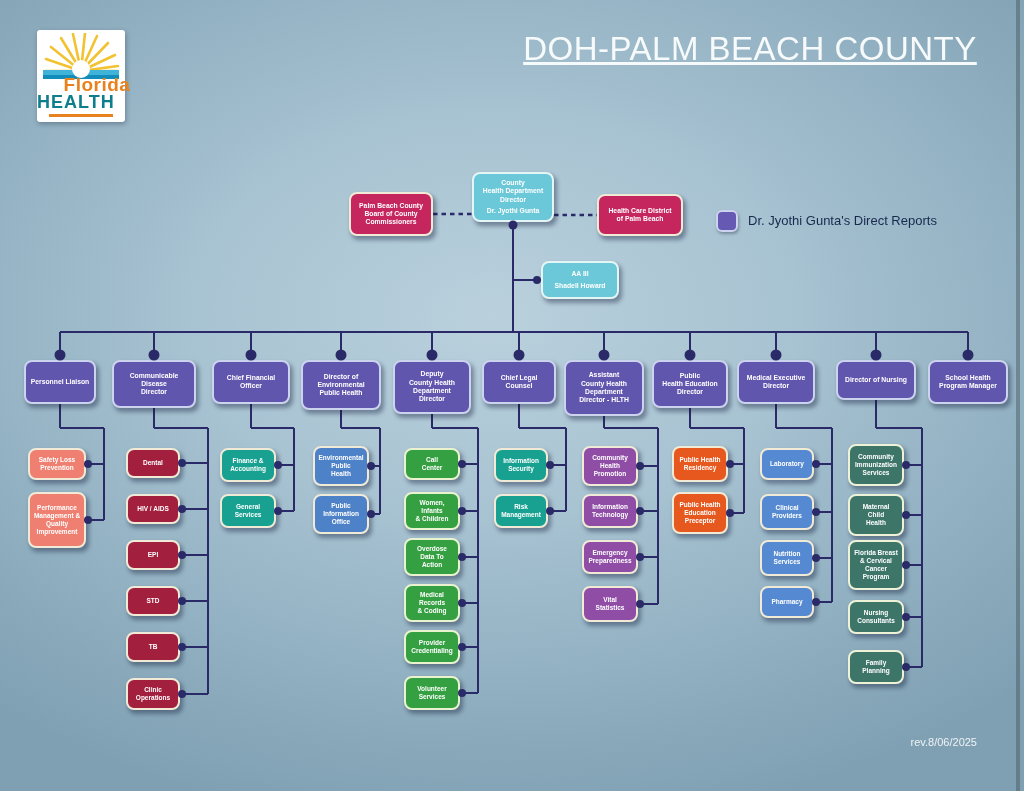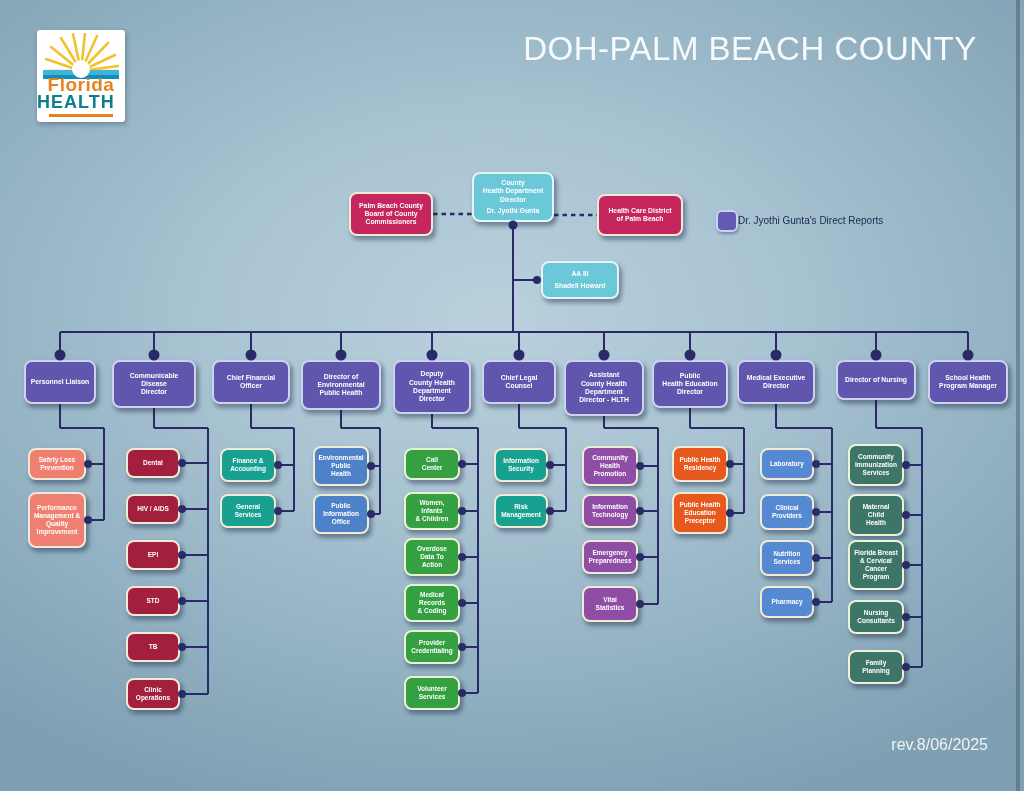--- a/index.html
+++ b/index.html
@@ -5,47 +5,47 @@
   html,body{margin:0;padding:0;}
   body{font-family:"Liberation Sans",sans-serif;}
   .page{position:relative;width:1024px;height:791px;overflow:hidden;
     background:radial-gradient(ellipse 75% 65% at 48% 40%, #bad1dd 0%, #a7c2d1 40%, #92b1c2 70%, #7fa0b3 100%);}
   .edge-strip{position:absolute;right:4px;top:0;width:4px;height:100%;background:#44525c;opacity:.45;}
   
   .logo{position:absolute;left:37px;top:30px;width:88px;height:92px;background:#ffffff;border-radius:3px;
     box-shadow:1px 2px 5px rgba(25,35,60,.35);}
   .logo svg{position:absolute;left:4px;top:3px;}
   .logo-florida{position:absolute;left:0;top:44px;width:100%;text-align:center;font-weight:bold;
-    font-size:19px;color:#e8821e;letter-spacing:.5px;}
+    font-size:19px;color:#e8821e;letter-spacing:.5px;padding-left:16px;}
   .logo-health{position:absolute;left:0;top:62px;width:100%;text-align:left;font-weight:bold;
     font-size:18px;color:#0e7d8c;letter-spacing:1px;}
   .logo-bar{position:absolute;left:12px;top:84px;width:64px;height:3px;background:#e8821e;}
   
-  .title{position:absolute;left:490px;top:30px;width:520px;text-align:center;color:#f7fafb;letter-spacing:.5px;}
+  .title{position:absolute;left:490px;top:30px;width:520px;text-align:center;color:#f7fafb;letter-spacing:.5px;text-decoration:underline;}
   .title .t1{font-size:33px;font-weight:500;}
   .title .t2{font-size:28px;font-weight:400;margin-top:6px;}
   
   .legend{position:absolute;left:716px;top:209px;}
   .legend-row{display:flex;align-items:center;height:23px;margin-bottom:4px;}
   .legend .sw{width:22px;height:22px;border-radius:6px;border:2px solid #d6dcf2;box-sizing:border-box;
     box-shadow:1px 2px 3px rgba(25,35,60,.35);}
-  .legend .lab{font-size:10px;color:#17294d;}
+  .legend .lab{margin-left:10px;font-size:13px;color:#17294d;}
   
   #lines,#dots{position:absolute;left:0;top:0;z-index:1;}
   #nodes{position:absolute;left:0;top:0;width:1024px;height:791px;z-index:2;}
   #dots{z-index:3;pointer-events:none;}
   .node{position:absolute;box-sizing:border-box;border:2px solid #f1ead6;border-radius:8px;
     display:flex;flex-direction:column;align-items:center;justify-content:center;text-align:center;
     color:#fff;font-weight:bold;box-shadow:2.5px 3.5px 4px rgba(18,28,58,.4);padding:1px;}
   .node .lbl{white-space:pre-line;line-height:1.22;}
   .node .name{white-space:pre-line;line-height:1.22;margin-top:3px;}
   .node.parent{font-size:6.8px;}
   .node.child{font-size:6.5px;}
   .node.topbox{font-size:6.8px;}
-  .rev{position:absolute;right:36px;top:736px;font-size:16px;color:#eef3f5;padding-left:30px;}
+  .rev{position:absolute;right:47px;top:736px;font-size:11px;color:#eef3f5;padding-left:30px;}
 </style>
 </head>
 <body>
 
 <div class="page">
 
   <div class="logo">
     <svg width="80" height="46" viewBox="0 0 80 46">
       <g stroke="#f2c231" stroke-width="2.6" stroke-linecap="round">
         <line x1="40" y1="38" x2="4" y2="38"></line>

